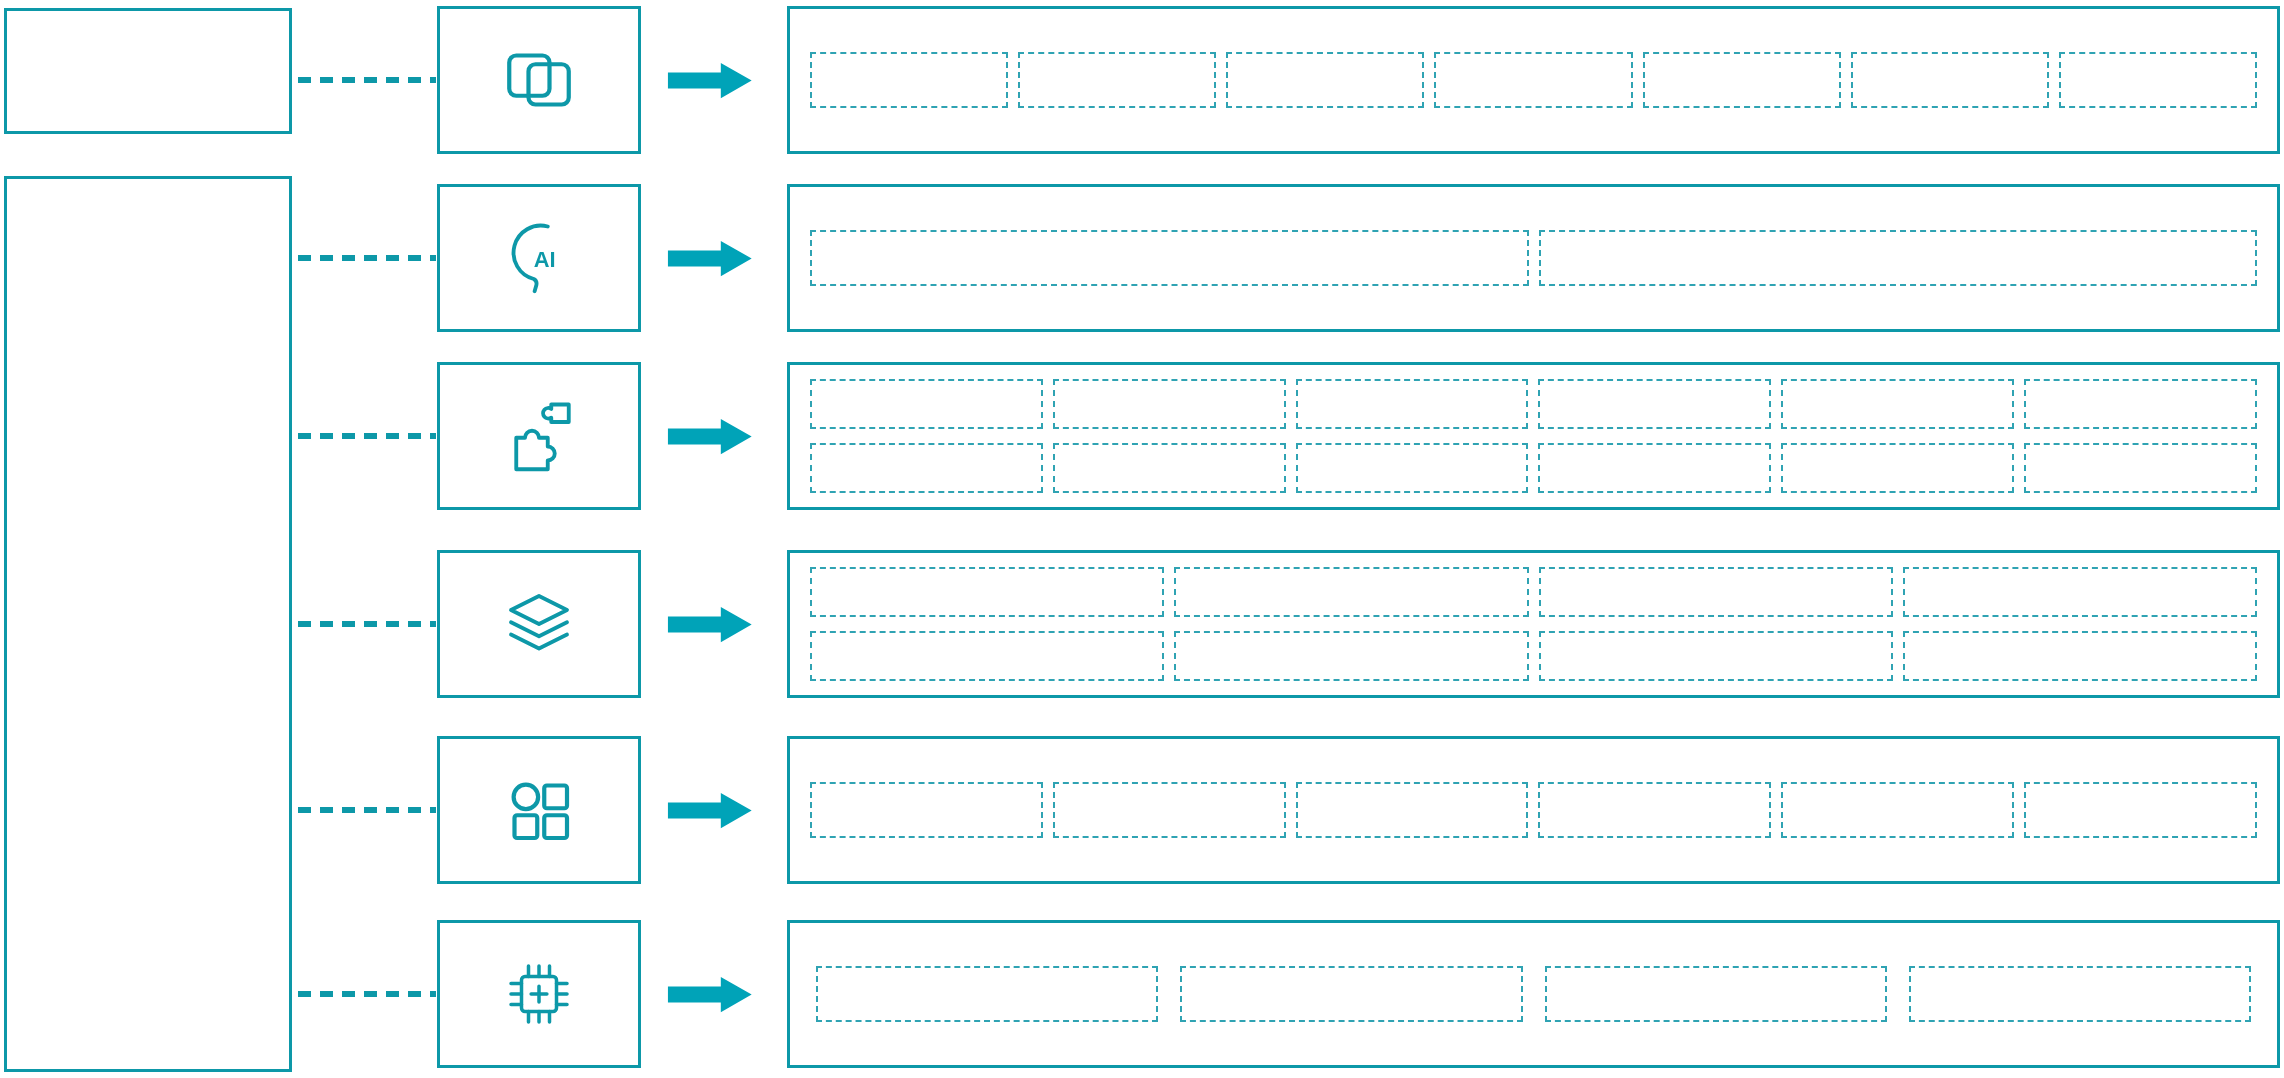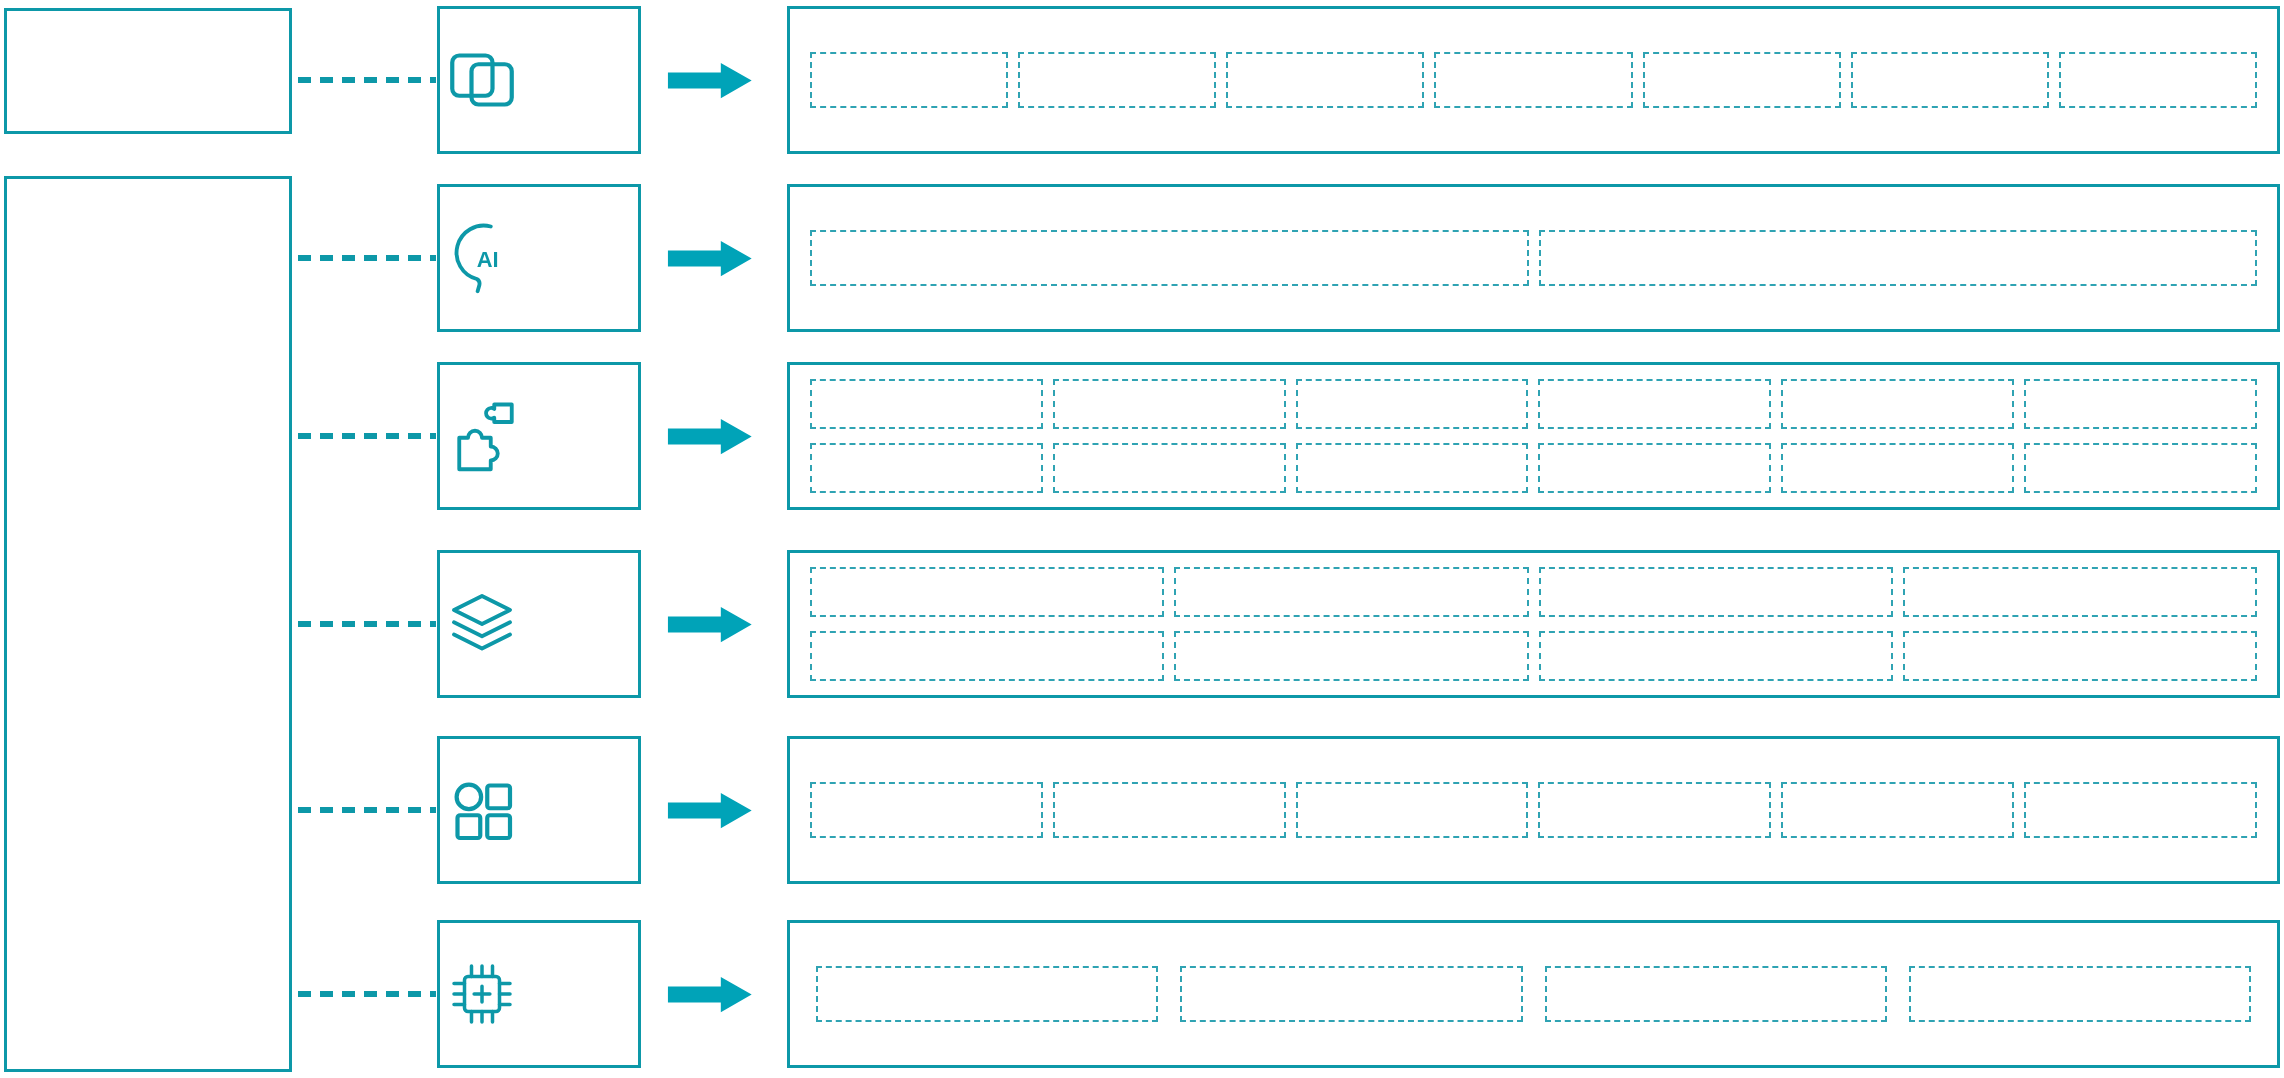--- a/index.html
+++ b/index.html
@@ -48,20 +48,21 @@
       var(--primary) 0 13px, transparent 13px 22px);
   }
   .icon-box {
     position: absolute;
     left: 437px; top: 0;
     width: 204px; height: 148px;
     border: 3px solid var(--primary);
     background: #ffffff;
     display: flex;
     align-items: center;
+    justify-content: center;
     color: var(--primary);
   }
   .icon-box svg { display: block; }
 
   .arrow {
     position: absolute;
     left: 666px; top: 51px;
     width: 92px; height: 47px;
     color: var(--arrow);
   }

